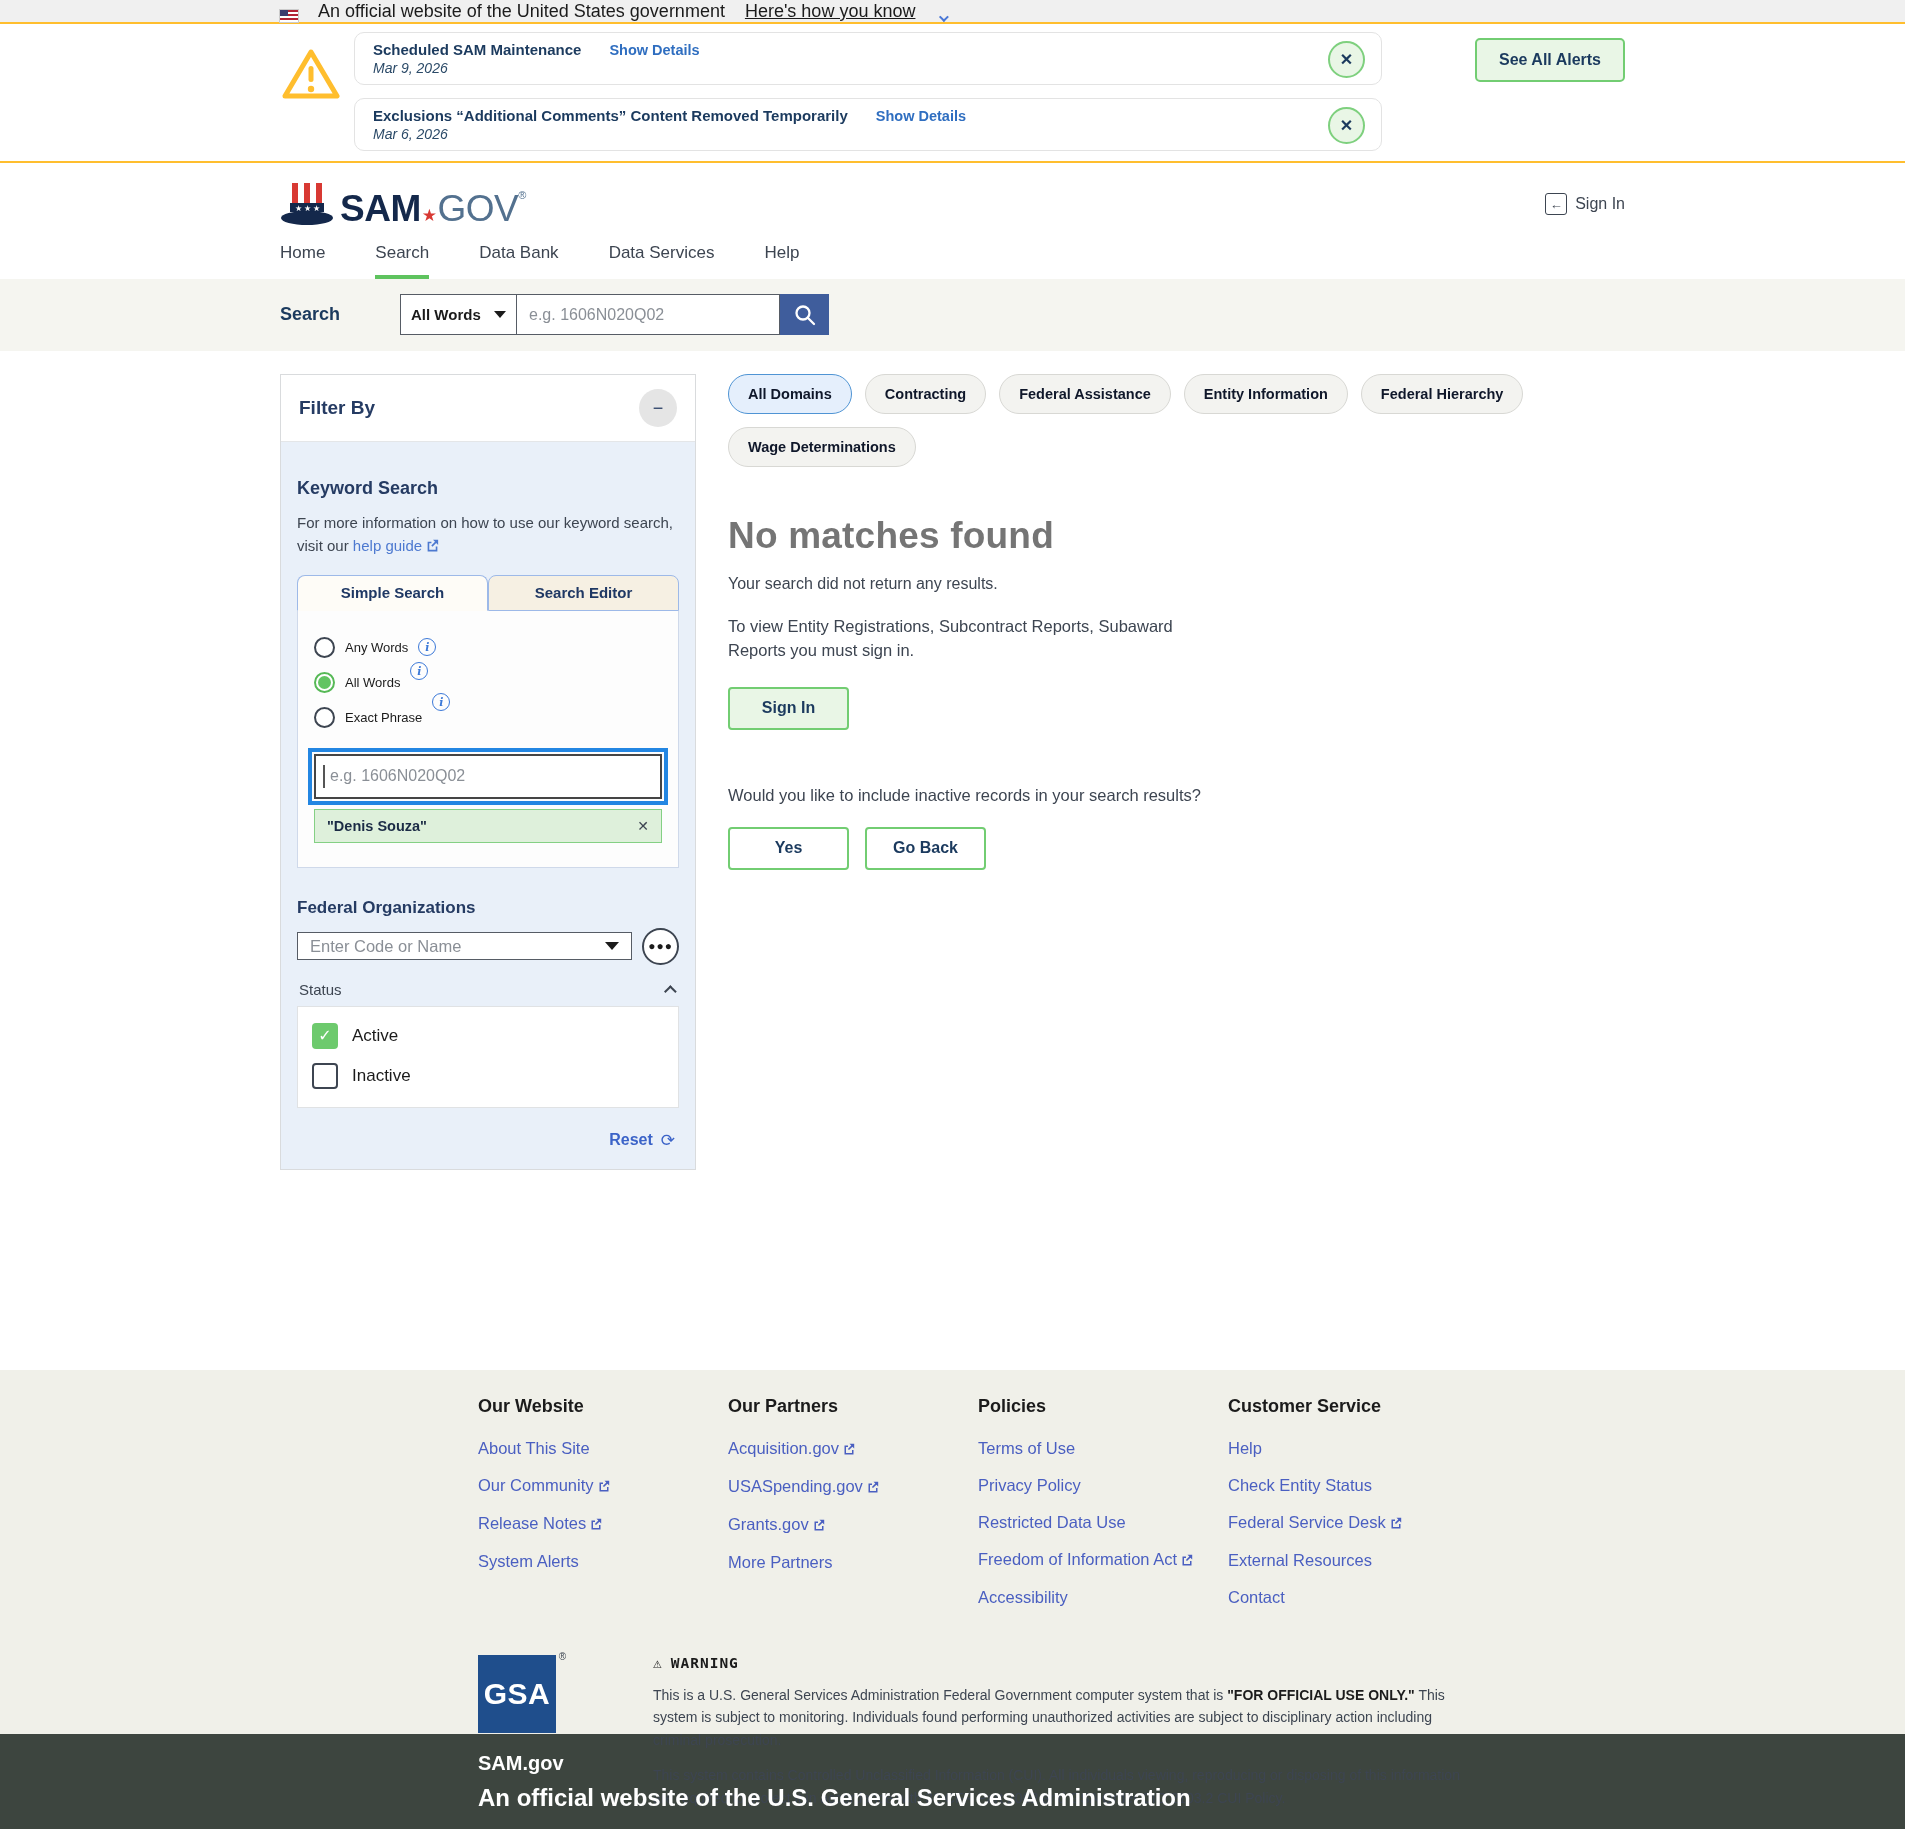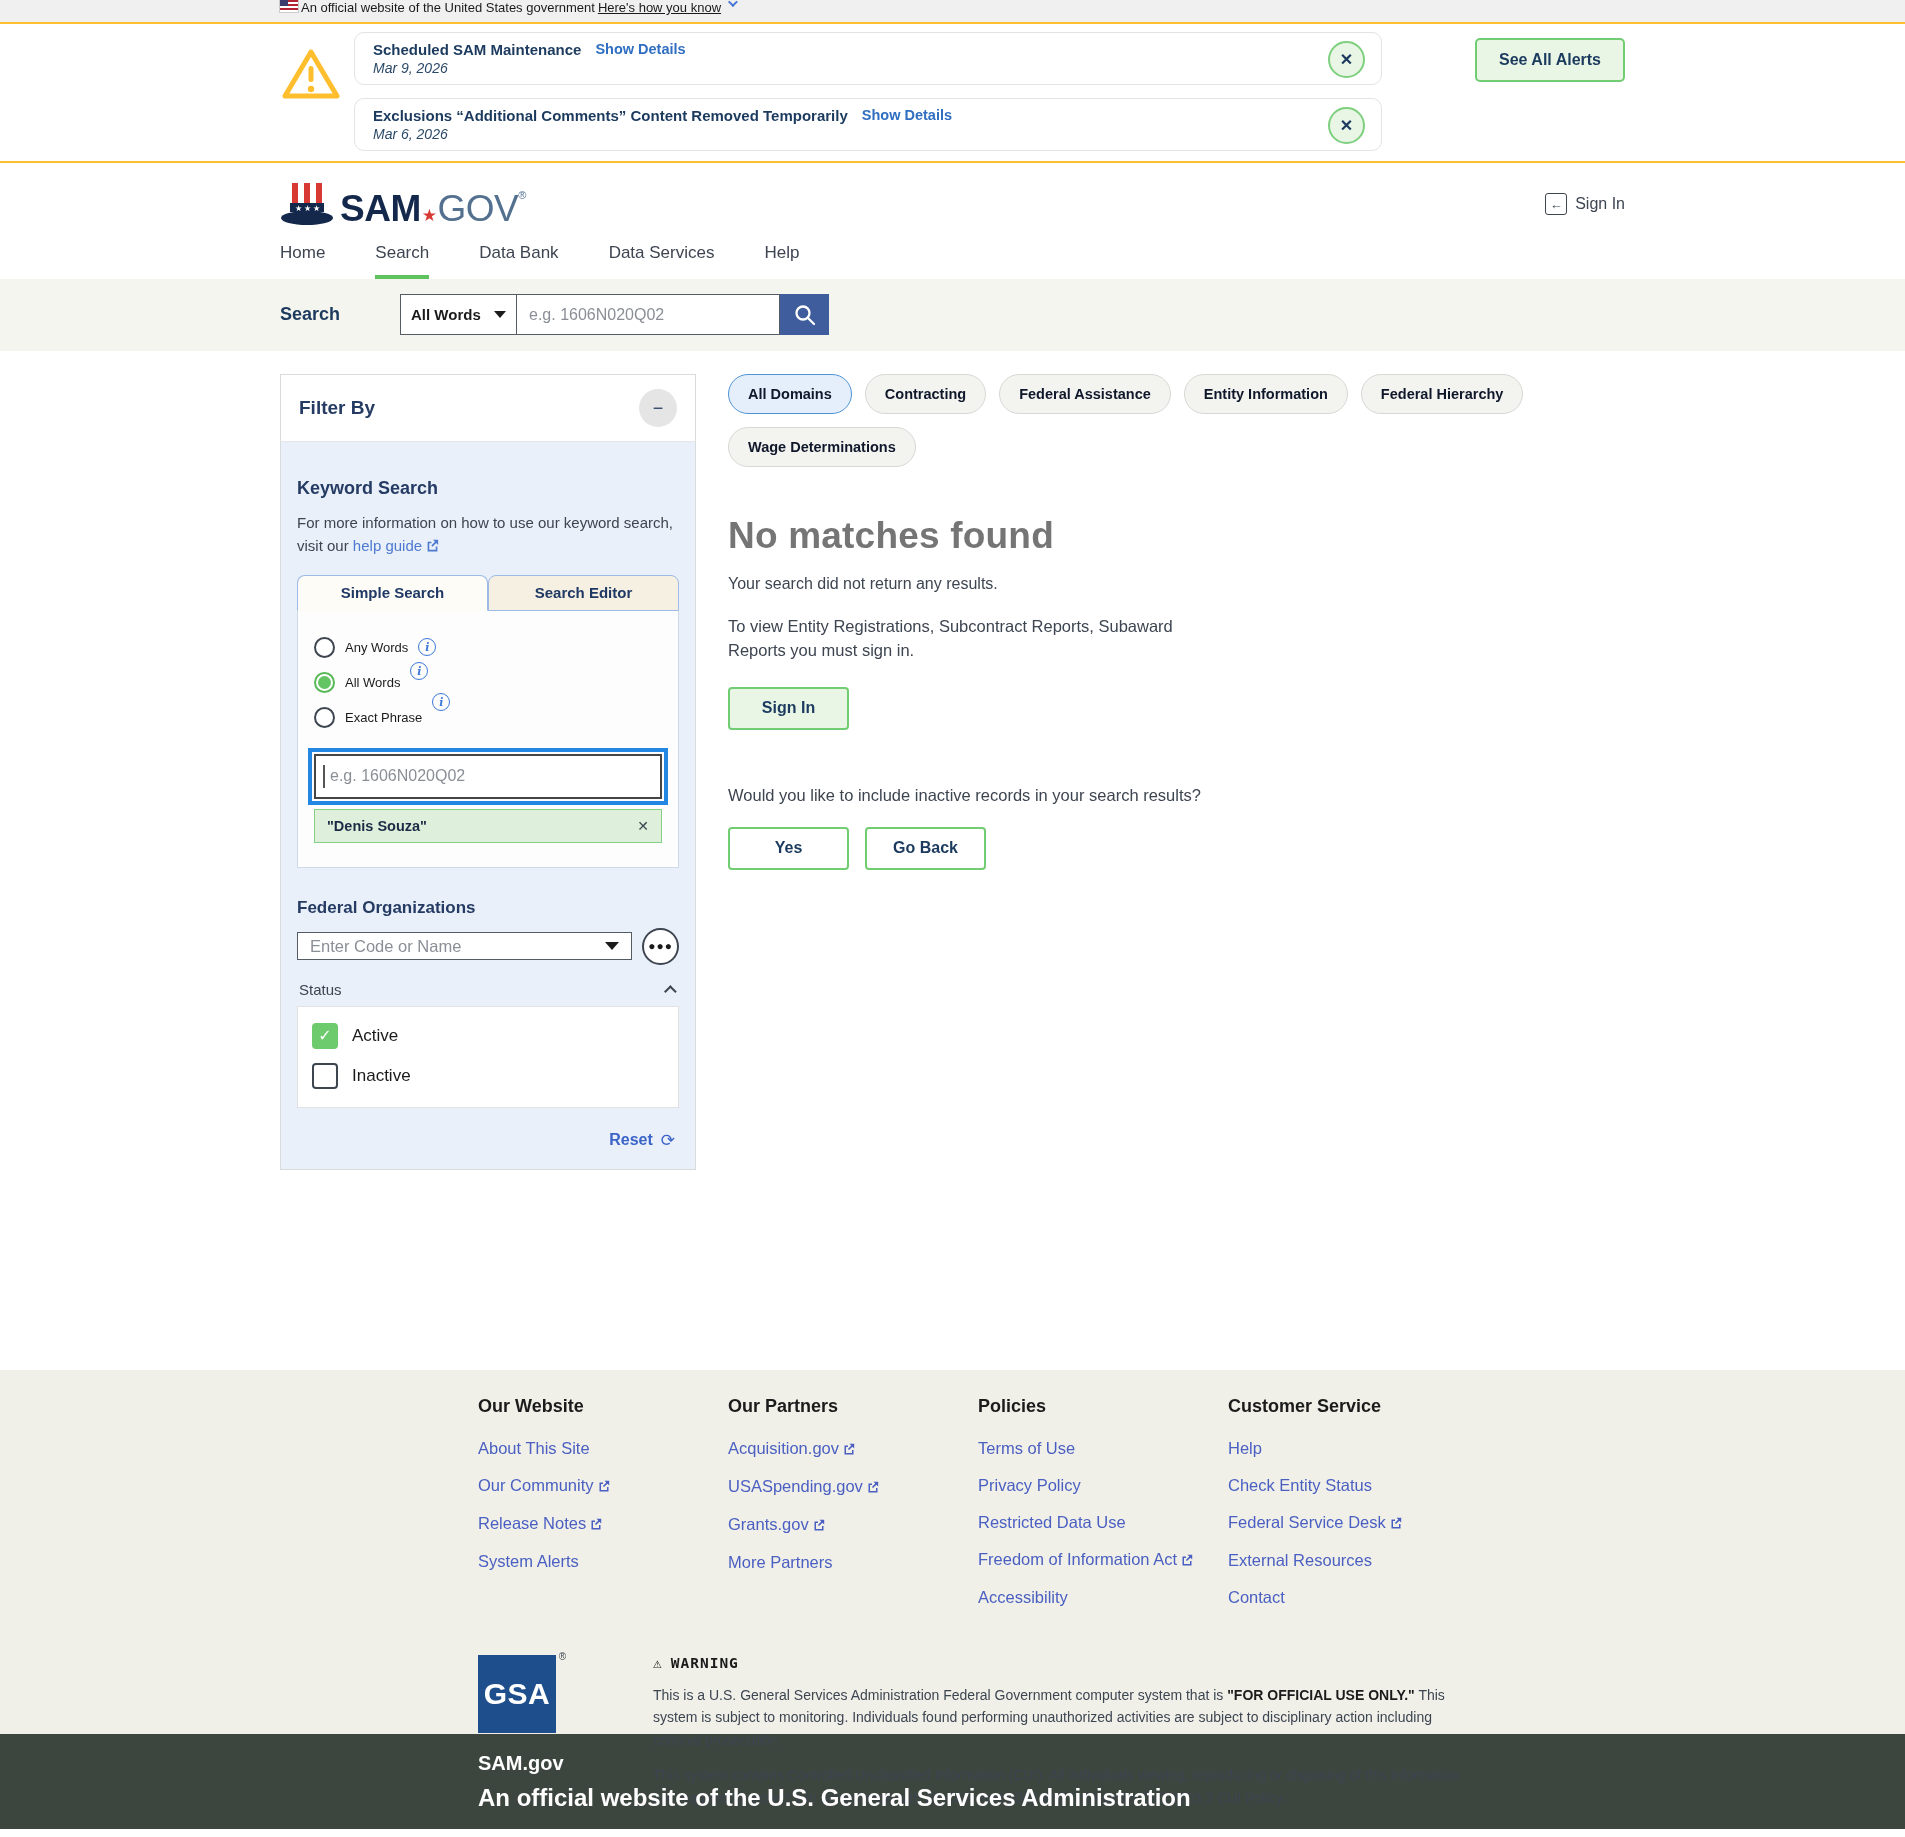--- a/index.html
+++ b/index.html
@@ -2,33 +2,33 @@
 <html><head>
 <meta charset="utf-8">
 <style>
   * { margin:0; padding:0; box-sizing:border-box; }
   html,body { width:1905px; background:#ffffff; font-family:"Liberation Sans","DejaVu Sans",sans-serif; color:#3d4551; }
 
   .container { width:1345px; margin:0 auto; }
 
   
   .gov-banner { background:#f0f0f0; border-bottom:2px solid #ffbe2e; height:24px; }
-  .gov-banner-inner { display:flex; align-items:flex-start; gap:3px; height:22px; font-size:13px; color:#1b1b1b; }
+  .gov-banner-inner { display:flex; align-items:flex-end; gap:20px; height:22px; font-size:18px; color:#1b1b1b; }
   .flag { width:18px; height:12px; position:relative; background:repeating-linear-gradient(#b22234 0 2px,#fff 2px 4px); outline:1px solid #ccc; }
   .flag::after { content:""; position:absolute; left:0; top:0; width:8px; height:6px; background:#3c3b6e; }
   .how-link { color:#1b1b1b; text-decoration:underline; cursor:pointer; }
   .chev-down { display:inline-block; width:7px; height:7px; border-right:2px solid #4a77d6; border-bottom:2px solid #4a77d6; transform:rotate(45deg) translateY(-2px); margin-left:4px; }
 
   
   .alerts-section { border-bottom:2px solid #ffbe2e; padding:8px 0 10px; background:#fff; }
   .alerts-inner { display:flex; align-items:flex-start; }
   .warn-tri { width:62px; flex:0 0 62px; margin-top:14px; }
   .alerts-stack { width:1028px; display:flex; flex-direction:column; gap:13px; margin-left:12px; }
   .alert-card { position:relative; border:1px solid #e3e3e3; border-radius:10px; padding:8px 70px 8px 18px; min-height:53px; background:#fff; }
-  .alert-title-row { display:flex; gap:14px; align-items:flex-start; }
+  .alert-title-row { display:flex; gap:28px; align-items:center; }
   .alert-title { font-weight:bold; color:#1b3a5e; font-size:15px; }
   .alert-link { color:#2f6ec0; font-weight:bold; font-size:14.5px; text-decoration:none; cursor:pointer; }
   .alert-date { font-style:italic; color:#2b4a68; font-size:14px; margin-top:2px; }
   .alert-close { position:absolute; right:16px; top:8px; width:37px; height:37px; border-radius:50%; background:#e9f6e6; border:2.5px solid #7ed07e; color:#1b3a5e; font-size:16px; font-weight:bold; display:flex; align-items:center; justify-content:center; cursor:pointer; }
   .see-all-btn { margin-left:auto; margin-top:6px; background:#e9f6e6; border:2px solid #72cd72; border-radius:5px; color:#1b3a5e; font-weight:bold; font-size:16px; padding:11px 22px; cursor:pointer; }
 
   
   .site-header { padding:18px 0 6px; }
   .site-header-inner { display:flex; align-items:center; }
   .brand { display:flex; align-items:flex-end; gap:6px; cursor:pointer; }

